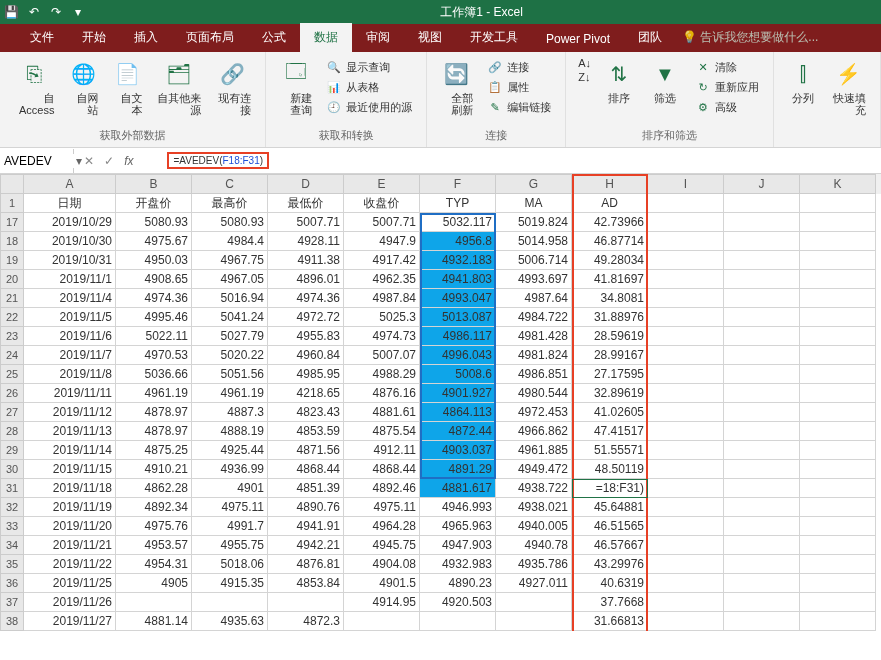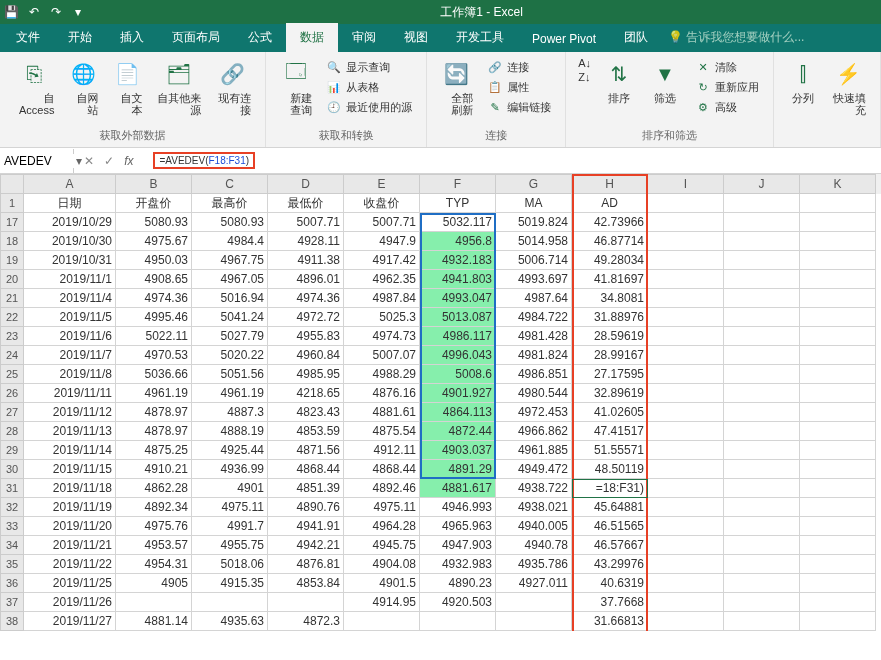--- a/index.html
+++ b/index.html
@@ -1,59 +1,59 @@
 <!DOCTYPE html>
 <html><head>
 <meta charset="utf-8">
 <style>
 *{box-sizing:border-box;margin:0;padding:0;font-family:"Microsoft YaHei",Arial,sans-serif}
 body{background:#fff;font-size:12px;color:#333;width:881px;height:660px;overflow:hidden;position:relative}
 .titlebar{height:24px;background:linear-gradient(#1e7145,#1e7145);display:flex;align-items:center;color:#fff;padding:0 4px}
 .qat{display:flex;align-items:center;gap:6px}
 .qat span{width:16px;height:16px;display:flex;align-items:center;justify-content:center;font-size:12px}
 .apptitle{flex:1;text-align:center;font-size:12px}
-.tabbar{height:28px;background:#0f766e;display:flex;align-items:flex-end;padding-left:2px}
+.tabbar{height:28px;background:#7f1d1d;display:flex;align-items:flex-end;padding-left:16px}
 .tab{padding:6px 14px;color:#fff;font-size:12px;cursor:pointer}
 .tab.active{background:#f3f3f3;color:#217346}
 .telllabel{color:#c8e6d5;opacity:0.8;display:flex;align-items:center;gap:4px;padding:6px}
 .ribbon{height:96px;background:#f3f3f3;border-bottom:1px solid #d4d4d4;display:flex}
 .group{border-right:1px solid #e0e0e0;padding:4px 8px 2px;display:flex;flex-direction:column;justify-content:space-between}
 .groupbtns{display:flex;gap:2px;align-items:flex-start}
 .vbtn{display:flex;flex-direction:column;align-items:center;padding:2px 6px;cursor:pointer;min-width:42px}
 .vbtn .ic{width:32px;height:32px;display:flex;align-items:center;justify-content:center;font-size:20px;color:#217346}
 .vbtn .lbl{font-size:11px;margin-top:2px;text-align:right;line-height:12px}
 .smallbtns{display:flex;flex-direction:column;gap:2px;padding:2px}
 .sbtn{display:flex;align-items:center;gap:4px;padding:1px 4px;font-size:11px;cursor:pointer;white-space:nowrap}
 .sbtn .sic{width:16px;height:16px;display:flex;align-items:center;justify-content:center;color:#217346}
 .groupname{text-align:center;font-size:11px;color:#666;padding:2px 0}
 .formulabar{height:26px;border-bottom:1px solid #d4d4d4;display:flex;align-items:center;background:#fff}
 .namebox{width:74px;height:24px;border-right:1px solid #ccc;display:flex;align-items:center;padding:0 4px}
 .namebox input{border:none;width:72px;font-size:12px;outline:none}
 .namebox .dd{color:#666;cursor:pointer}
 .fbbtns{display:flex;align-items:center;gap:10px;padding:0 10px;color:#888}
 .fbbtns span{cursor:pointer}
-.fxlabel{font-style:italic;color:#666;margin-right:6px}
+.fxlabel{font-style:italic;color:#666;margin-right:20px}
 .formula{flex:1;display:flex;align-items:center;font-size:10px;padding:0 4px}
 .formula .red{border:2px solid #e74025;padding:1px 4px;display:inline-flex;align-items:center}
 .formula .blue{color:#1d4ed8}
 .grid{position:relative;overflow:hidden}
 .colheaders{display:flex;height:20px;background:#f0f0f0}
 .corner{width:24px;border:1px solid #ccc;background:#e8e8e8}
 .ch{border:1px solid #ccc;border-left:none;text-align:center;font-size:12px;color:#555;line-height:18px;background:#e8e8e8}
 .rows{display:flex;flex-direction:column}
 .row{display:flex;height:19px}
 .rh{width:24px;border:1px solid #ccc;border-top:none;background:#e8e8e8;text-align:center;font-size:11px;color:#555;line-height:18px}
 .cell{border-right:1px solid #d4d4d4;border-bottom:1px solid #d4d4d4;padding:0 3px;font-size:12px;line-height:18px;overflow:hidden;white-space:nowrap;text-align:right}
 .cell.hdr{text-align:center}
 .colA{width:92px}.colB{width:76px}.colC{width:76px}.colD{width:76px}.colE{width:76px}.colF{width:76px}.colG{width:76px}.colH{width:76px}.colI{width:76px}.colJ{width:76px}.colK{width:76px}
 
 .redoverlay{position:absolute;border:2px solid #e74025;pointer-events:none}
 .blueoverlay{position:absolute;border:2px solid #1f6ec4;pointer-events:none}
 .greenoverlay{position:absolute;border:1.5px solid #217346;pointer-events:none}
-.bluefill{background:#86efac}
+.bluefill{background:#0ea5e9}
 </style>
 </head>
 <body>
 
 <div class="titlebar">
   <div class="qat">
     <span>💾</span>
     <span>↶</span>
     <span>↷</span>
     <span>▾</span>

